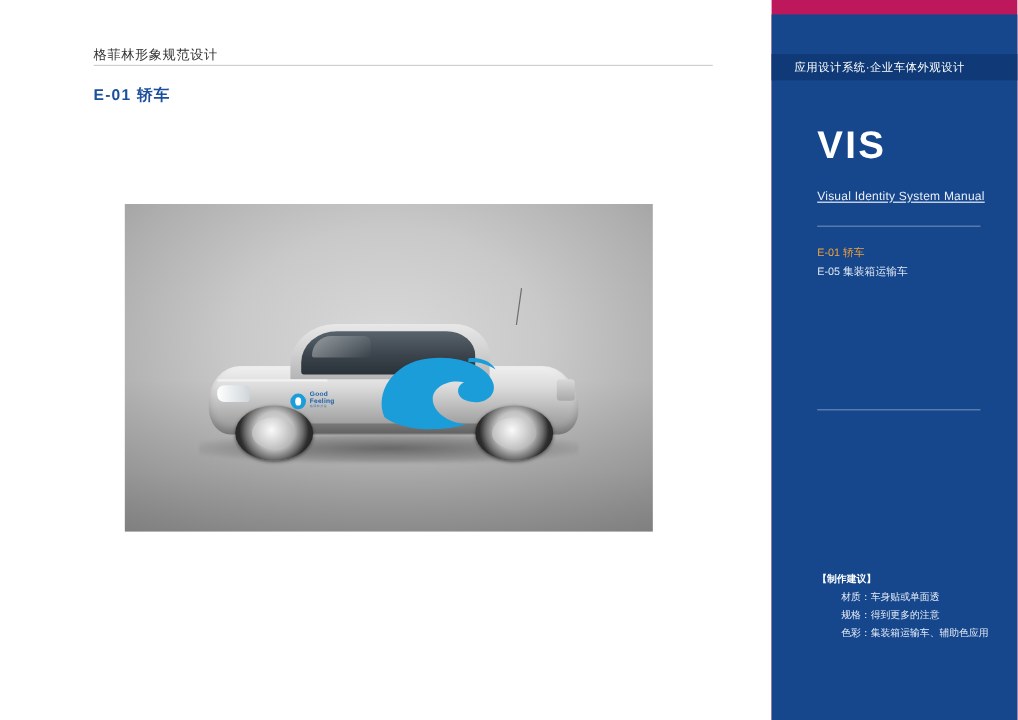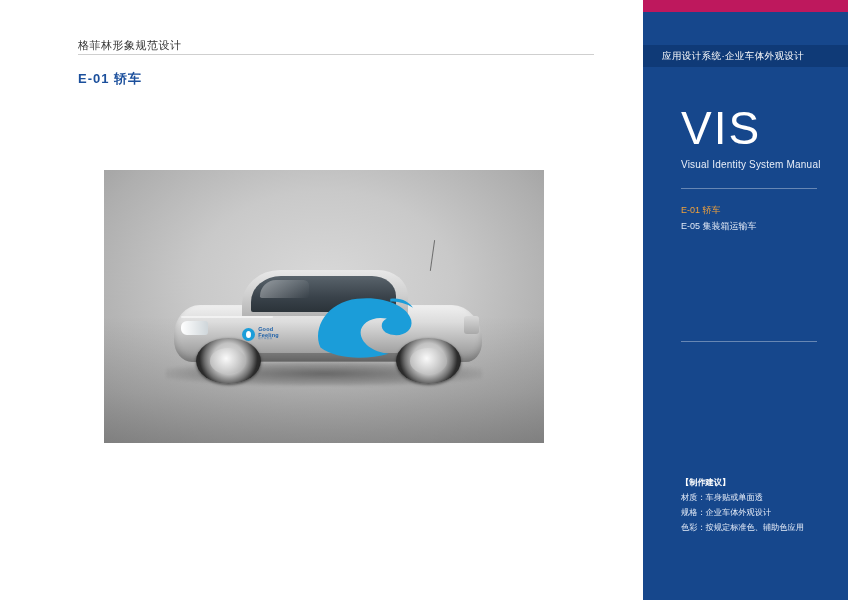--- a/index.html
+++ b/index.html
@@ -280,34 +280,35 @@
     font-size: 9.5px;
     color: #ffffff;
     padding-left: 19px;
     letter-spacing: 0.4px;
     white-space: nowrap;
   }
   .vis-big {
     position: absolute;
     left: 38px;
     top: 93px;
-    font-size: 46px;
-    font-weight: normal;
+    font-size: 32px;
+    font-weight: bold;
     letter-spacing: 2px;
     line-height: 1;
     color: #ffffff;
   }
   .vis-sub {
     position: absolute;
     left: 38px;
     top: 147px;
     font-size: 10px;
     color: #e8eef8;
     letter-spacing: 0.2px;
     white-space: nowrap;
+    text-decoration: underline;
   }
   .vis-rule {
     position: absolute;
     left: 38px;
     top: 176px;
     width: 136px;
     height: 1px;
     background: rgba(255,255,255,0.35);
   }
   .toc {
@@ -353,20 +354,21 @@
     font-size: 8.2px;
     line-height: 15px;
     color: #ffffff;
     font-weight: bold;
   }
   .notes-line {
     font-size: 8.2px;
     line-height: 15px;
     color: #e4ebf7;
     white-space: nowrap;
+    margin-left: 20px;
   }
 </style>
 </head>
 <body>
 
 <div class="page">
 
   <div class="left">
 
     <div class="header-title">格菲林形象规范设计</div>
@@ -420,17 +422,17 @@
       <div class="toc-item active">E-01  轿车</div>
       <div class="toc-item">E-05  集装箱运输车</div>
     </div>
   </div>
 
   <div class="body-rule"></div>
 
   <div class="notes">
     <div class="notes-title">【制作建议】</div>
     <div class="notes-line">材质：车身贴或单面透</div>
-    <div class="notes-line">规格：企业车体外观设计</div>
-    <div class="notes-line">色彩：按规定标准色、辅助色应用</div>
+    <div class="notes-line">规格：得到更多的注意</div>
+    <div class="notes-line">色彩：集装箱运输车、辅助色应用</div>
   </div>
 
 </div>
 
 </body></html>

